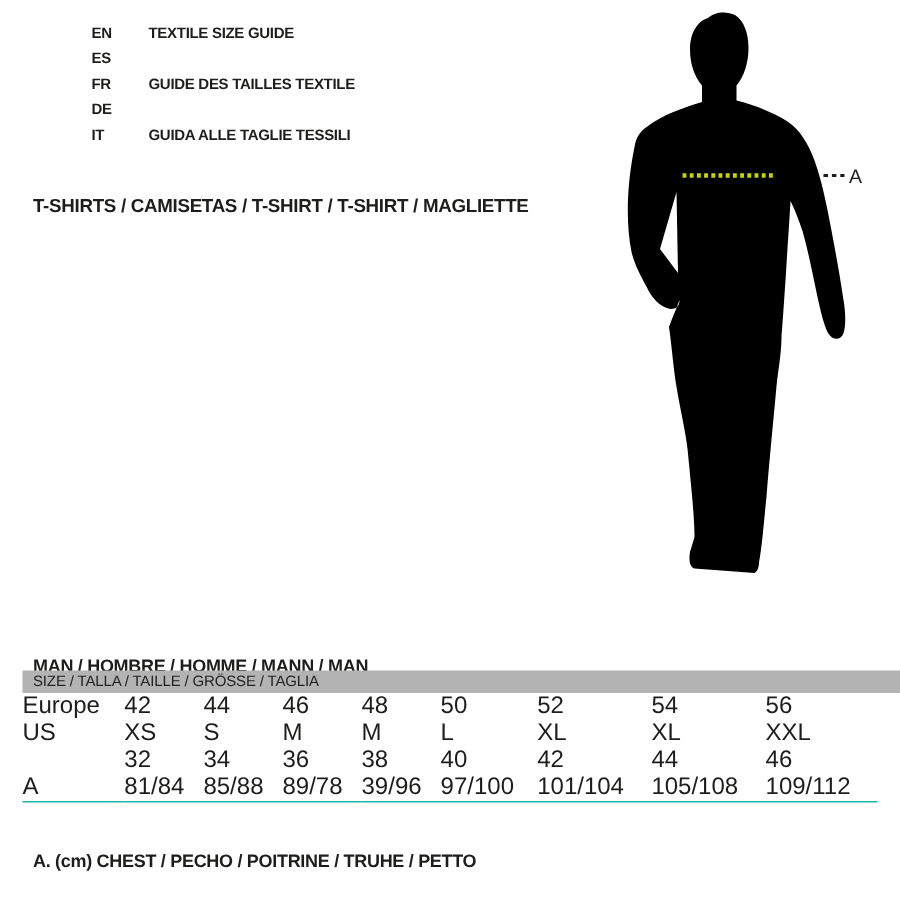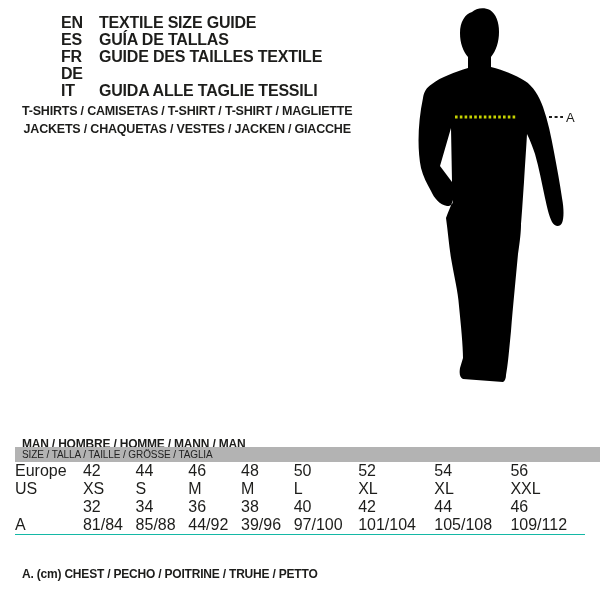--- a/index.html
+++ b/index.html
@@ -13,24 +13,24 @@
   .page{
     position:relative;
     width:600px;height:600px;
     background:#ffffff;
     font-family:"Liberation Sans",sans-serif;
     color:var(--ink);
     overflow:hidden;
   }
   
   .lang-block{position:absolute;left:22px;top:14px;}
-  .lang-row{display:flex;height:17px;line-height:17px;font-size:16px;font-weight:700;letter-spacing:-0.2px;padding-left:39px;}
+  .lang-row{display:flex;height:17px;line-height:17px;font-size:10px;font-weight:700;letter-spacing:-0.2px;padding-left:39px;}
   .lang-code{width:38px;flex:0 0 38px;}
   
-  .cat-block{position:absolute;left:22px;top:102px;text-align:center;}
+  .cat-block{position:absolute;left:22px;top:128px;}
   .cat-line{height:18px;line-height:18px;font-size:12.5px;font-weight:700;letter-spacing:-0.2px;}
   
   .figure-wrap{position:absolute;left:413px;top:6px;width:168px;height:385px;}
   .figure-wrap svg{display:block;width:168px;height:385px;}
   .silhouette{fill:#000;fill-rule:evenodd;}
   .measure-line{stroke:var(--accent);stroke-width:3;stroke-dasharray:2.6 2.2;fill:none;}
   .marker-line{stroke:#1d1d1b;stroke-width:2;stroke-dasharray:3 2.6;fill:none;}
   .marker-text{font-family:"Liberation Sans",sans-serif;font-size:13px;fill:#1d1d1b;}
   
   .section-title{position:absolute;left:22px;top:437px;font-size:12px;font-weight:700;letter-spacing:-0.2px;}
@@ -50,38 +50,36 @@
 
 <div class="page">
 
   <div class="lang-block">
     <div class="lang-row">
       <span class="lang-code">EN</span>
       <span class="lang-label">TEXTILE SIZE GUIDE</span>
     </div>
     <div class="lang-row">
       <span class="lang-code">ES</span>
-      <span class="lang-label">GUÍA DE TALLAS</span>
     </div>
     <div class="lang-row">
       <span class="lang-code">FR</span>
       <span class="lang-label">GUIDE DES TAILLES TEXTILE</span>
     </div>
     <div class="lang-row">
       <span class="lang-code">DE</span>
     </div>
     <div class="lang-row">
       <span class="lang-code">IT</span>
       <span class="lang-label">GUIDA ALLE TAGLIE TESSILI</span>
     </div>
   </div>
 
   <div class="cat-block">
     <div class="cat-line">T-SHIRTS / CAMISETAS / T-SHIRT / T-SHIRT / MAGLIETTE</div>
-    <div class="cat-line">JACKETS / CHAQUETAS / VESTES / JACKEN / GIACCHE</div>
   </div>
 
   <div class="figure-wrap">
     <svg viewBox="0 0 168 385" xmlns="http://www.w3.org/2000/svg">
       <path class="silhouette" d="
         M59 6
         C52 8 47 16 47 27
         C47 37 50 45 55 51
         L55 62
         C42 66 28 71 19 78
@@ -161,21 +159,21 @@
             <td>38</td>
             <td>40</td>
             <td>42</td>
             <td>44</td>
             <td>46</td>
           </tr>
           <tr>
             <td class="row-label">A</td>
             <td>81/84</td>
             <td>85/88</td>
-            <td>44/92</td>
+            <td>89/78</td>
             <td>39/96</td>
             <td>97/100</td>
             <td>101/104</td>
             <td>105/108</td>
             <td>109/112</td>
           </tr>
         </tbody>
     </table>
   </div>
 

